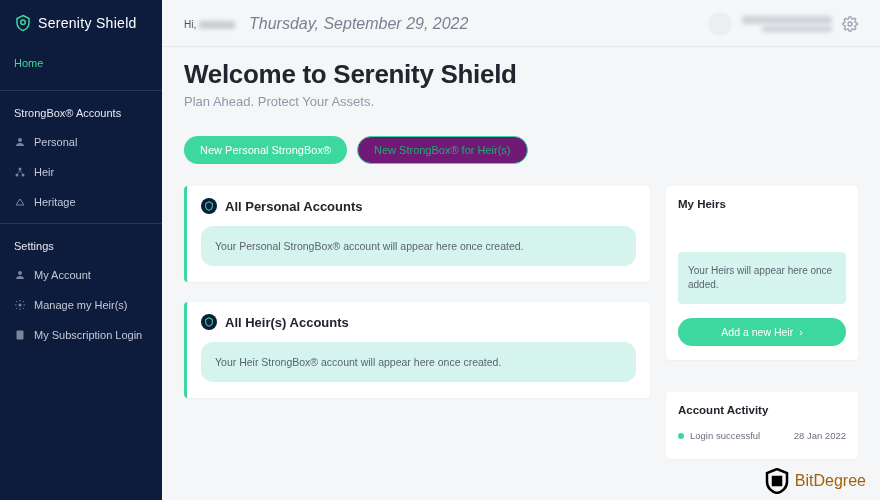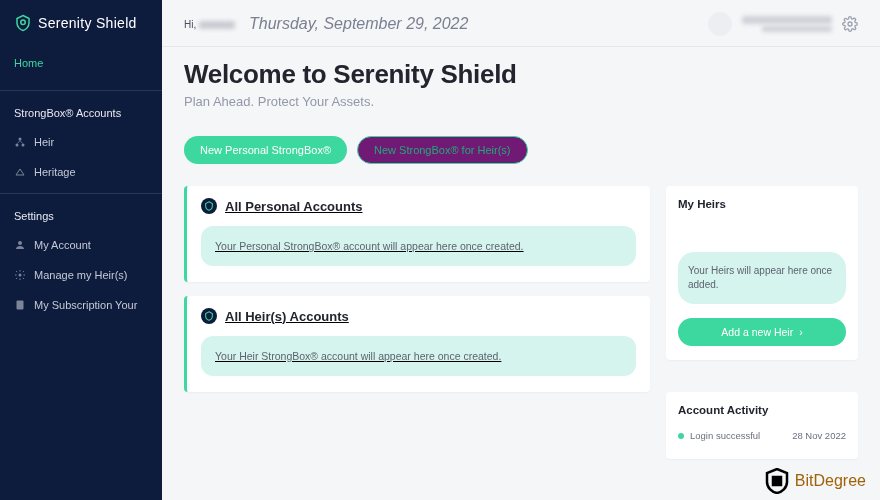--- a/index.html
+++ b/index.html
@@ -34,33 +34,33 @@
     .content { padding: 12px 22px; }
     .page-title { font-size: 26px; font-weight: 600; color: #22252e; letter-spacing: -0.3px; }
     .page-subtitle { font-size: 13px; color: #9198a8; margin-top: 4px; }
     
     .cta-row { display: flex; gap: 10px; margin-top: 27px; }
     .btn { border: none; border-radius: 16px; padding: 7px 16px; font-size: 11px; cursor: pointer; font-weight: 500; }
     .btn-primary { background: #3dd89f; color: #fff; }
     .btn-outline { background: #701a75; color: #22a977; border: 1px solid #3dd89f; }
     
     .columns { display: flex; gap: 16px; margin-top: 22px; }
-    .col-left { flex: 1; display: flex; flex-direction: column; gap: 14px; text-decoration: underline; }
+    .col-left { flex: 1; display: flex; flex-direction: column; gap: 20px; }
     .col-right { width: 192px; display: flex; flex-direction: column; gap: 32px; }
     
     .panel { background: #fff; border-radius: 4px; padding: 12px 14px 16px 14px; border-left: 3px solid #3dd89f; box-shadow: 0 1px 2px rgba(0,0,0,0.04); }
     .panel-head { display: flex; align-items: center; gap: 8px; margin-bottom: 12px; }
     .panel-icon { width: 16px; height: 16px; background: #0d1b3d; border-radius: 50%; display: flex; align-items: center; justify-content: center; }
     .panel-icon svg { width: 10px; height: 10px; }
     .panel-title { font-size: 13px; font-weight: 600; color: #22252e; }
     .empty-msg { background: #d6f4ee; border-radius: 12px; padding: 14px 14px; font-size: 10.5px; color: #5b6370; }
     
     .side-panel { background: #fff; border-radius: 4px; padding: 12px 12px 14px; box-shadow: 0 1px 2px rgba(0,0,0,0.04); }
     .side-title { font-size: 11.5px; font-weight: 600; color: #22252e; margin-bottom: 42px; }
-    .side-empty { background: #d6f4ee; border-radius: 16px; padding: 12px 10px; font-size: 10px; color: #5b6370; line-height: 1.4; }
+    .side-empty { background: #d6f4ee; border-radius: 4px; padding: 12px 10px; font-size: 10px; color: #5b6370; line-height: 1.4; }
     .btn-add { background: #3dd89f; color: #fff; border: none; border-radius: 16px; padding: 8px 14px; font-size: 10.5px; cursor: pointer; width: 100%; margin-top: 14px; display: flex; justify-content: center; align-items: center; gap: 6px; }
     
     .activity-title { font-size: 11.5px; font-weight: 600; color: #22252e; margin-bottom: 10px; }
     .activity-row { display: flex; align-items: center; justify-content: space-between; font-size: 9.5px; color: #6a7080; padding: 4px 0; }
     .activity-dot { width: 6px; height: 6px; border-radius: 50%; background: #3dd89f; margin-right: 6px; flex-shrink: 0; }
     .activity-left { display: flex; align-items: center; }
     
     .watermark { position: absolute; right: 14px; bottom: 6px; display: flex; align-items: center; gap: 6px; color: #a16207; font-weight: 400; font-size: 16px; }
     .watermark-icon { width: 24px; height: 26px; }
   </style>
@@ -78,20 +78,27 @@
     <span class="logo-text">Serenity Shield</span>
   </div>
 
   <div class="nav-section">
     <div class="nav-item home">Home</div>
   </div>
   <hr class="nav-divider">
   <div class="nav-heading">StrongBox® Accounts</div>
   <div class="nav-item">
     <span class="nav-icon"><svg viewBox="0 0 24 24" fill="#c5cad6">
+          <circle cx="12" cy="8" r="4"></circle>
+          <path d="M4 20 C4 16 8 14 12 14 C16 14 20 16 20 20 Z"></path>
+        </svg></span>
+    <span>Personal</span>
+  </div>
+  <div class="nav-item">
+    <span class="nav-icon"><svg viewBox="0 0 24 24" fill="#c5cad6">
           <circle cx="12" cy="6" r="3"></circle>
           <circle cx="6" cy="18" r="3"></circle>
           <circle cx="18" cy="18" r="3"></circle>
           <path d="M12 9 L7 15 M12 9 L17 15" stroke="#c5cad6" stroke-width="1.5"></path>
         </svg></span>
     <span>Heir</span>
   </div>
   <div class="nav-item">
     <span class="nav-icon"><svg viewBox="0 0 24 24" fill="none" stroke="#c5cad6" stroke-width="2">
           <path d="M4 18 L12 6 L20 18 Z"></path>
@@ -112,21 +119,21 @@
     <span class="nav-icon"><svg viewBox="0 0 24 24" fill="#c5cad6">
           <circle cx="12" cy="12" r="3"></circle>
           <path d="M12 2v3M12 19v3M4.2 4.2l2.1 2.1M17.7 17.7l2.1 2.1M2 12h3M19 12h3M4.2 19.8l2.1-2.1M17.7 6.3l2.1-2.1" stroke="#c5cad6" stroke-width="2"></path>
         </svg></span>
     <span>Manage my Heir(s)</span>
   </div>
   <div class="nav-item">
     <span class="nav-icon"><svg viewBox="0 0 24 24" fill="#c5cad6">
           <rect x="5" y="3" width="14" height="18" rx="2"></rect>
         </svg></span>
-    <span>My Subscription Your</span>
+    <span>My Subscription Login</span>
   </div>
 </aside>
 
 <main class="main">
   <div class="topbar">
     <div class="topbar-left">
       <span class="greeting">
         <span>Hi,</span>
         <span class="blur-name"></span>
       </span>
@@ -195,21 +202,21 @@
           </button>
         </div>
 
         <div class="side-panel">
           <div class="activity-title">Account Activity</div>
           <div class="activity-row">
             <span class="activity-left">
               <span class="activity-dot"></span>
               <span>Login successful</span>
             </span>
-            <span>28 Nov 2022</span>
+            <span>28 Jan 2022</span>
           </div>
         </div>
       </div>
     </div>
   </div>
 
   <div class="watermark">
     <span class="watermark-icon">
       <svg viewBox="0 0 24 26" fill="none" stroke="#000" stroke-width="2.5">
           <path d="M12 1 L22 5 V14 C22 20 17 24 12 25 C7 24 2 20 2 14 V5 Z"></path>

